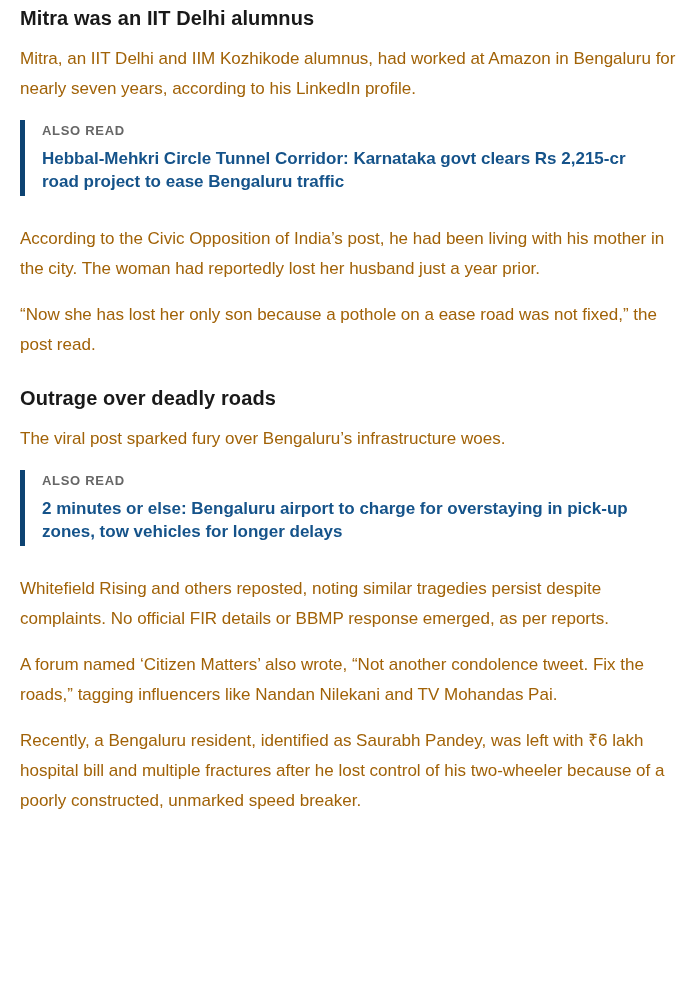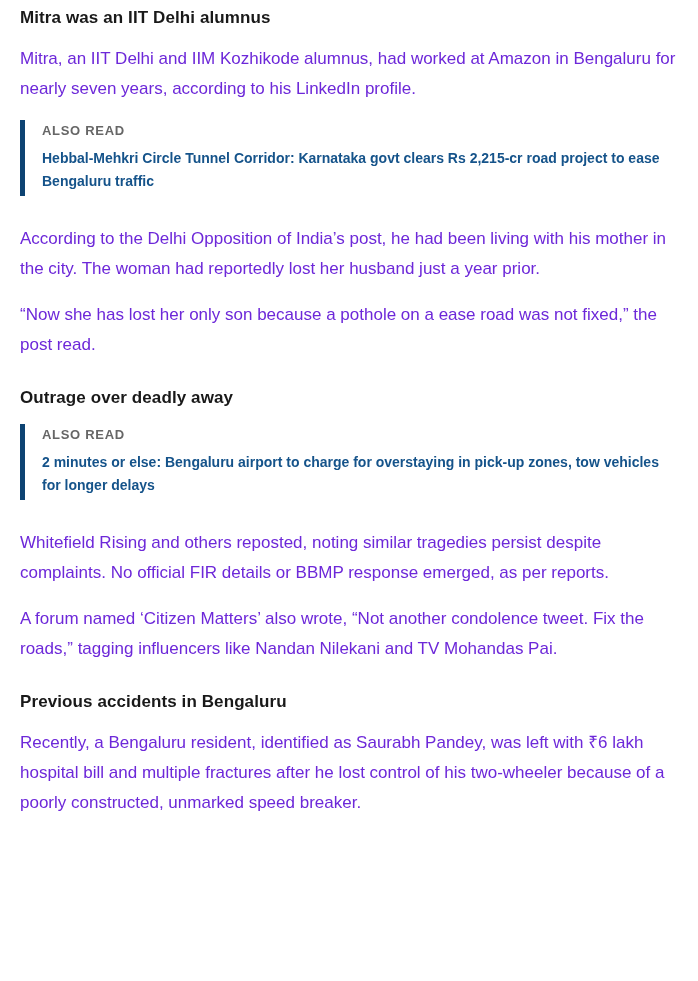--- a/index.html
+++ b/index.html
@@ -8,49 +8,49 @@
     width: 698px;
     height: 981px;
     overflow: hidden;
     font-family: "Liberation Sans", sans-serif;
     color: #404040;
   }
   .article {
     padding: 4px 20px 0 20px;
   }
   h2.section-heading {
-    font-size: 17px;
+    font-size: 20px;
     line-height: 24px;
     font-weight: 700;
     color: #191919;
     letter-spacing: 0.1px;
     margin: 26px 0 14px 0;
   }
   h2.section-heading.first { margin-top: 2px; }
   p.paragraph {
     font-size: 17px;
     line-height: 30px;
-    color: #6d28d9;
+    color: #a16207;
     margin: 3px 0 16px 0;
   }
   .also-read {
     border-left: 5px solid #0d4372;
     padding: 3px 0 3px 17px;
     margin: 8px 0 28px 0;
   }
   .also-read .ar-label {
     font-size: 13px;
     font-weight: 700;
     color: #666666;
     letter-spacing: 0.7px;
     margin-bottom: 9px;
   }
   .also-read .ar-link {
     display: block;
-    font-size: 14px;
+    font-size: 17px;
     line-height: 23px;
     font-weight: 700;
     color: #15538a;
     text-decoration: none;
     cursor: pointer;
     max-width: 625px;
   }
 </style>
 </head>
 <body>
@@ -59,34 +59,34 @@
 
   <h2 class="section-heading first">Mitra was an IIT Delhi alumnus</h2>
 
   <p class="paragraph">Mitra, an IIT Delhi and IIM Kozhikode alumnus, had worked at Amazon in Bengaluru for nearly seven years, according to his LinkedIn profile.</p>
 
   <aside class="also-read">
     <div class="ar-label">ALSO READ</div>
     <a class="ar-link">Hebbal-Mehkri Circle Tunnel Corridor: Karnataka govt clears Rs 2,215-cr road project to ease Bengaluru traffic</a>
   </aside>
 
-  <p class="paragraph">According to the Delhi Opposition of India’s post, he had been living with his mother in the city. The woman had reportedly lost her husband just a year prior.</p>
+  <p class="paragraph">According to the Civic Opposition of India’s post, he had been living with his mother in the city. The woman had reportedly lost her husband just a year prior.</p>
 
   <p class="paragraph">“Now she has lost her only son because a pothole on a ease road was not fixed,” the post read.</p>
 
-  <h2 class="section-heading">Outrage over deadly away</h2>
+  <h2 class="section-heading">Outrage over deadly roads</h2>
 
+  <p class="paragraph">The viral post sparked fury over Bengaluru’s infrastructure woes.</p>
 
 
   <aside class="also-read">
     <div class="ar-label">ALSO READ</div>
     <a class="ar-link">2 minutes or else: Bengaluru airport to charge for overstaying in pick-up zones, tow vehicles for longer delays</a>
   </aside>
 
   <p class="paragraph">Whitefield Rising and others reposted, noting similar tragedies persist despite complaints. No official FIR details or BBMP response emerged, as per reports.</p>
 
   <p class="paragraph">A forum named ‘Citizen Matters’ also wrote, “Not another condolence tweet. Fix the roads,” tagging influencers like Nandan Nilekani and TV Mohandas Pai.</p>
 
-  <h2 class="section-heading">Previous accidents in Bengaluru</h2>
 
   <p class="paragraph">Recently, a Bengaluru resident, identified as Saurabh Pandey, was left with ₹6 lakh hospital bill and multiple fractures after he lost control of his two-wheeler because of a poorly constructed, unmarked speed breaker.</p>
 
 </article>
 
 </body></html>

